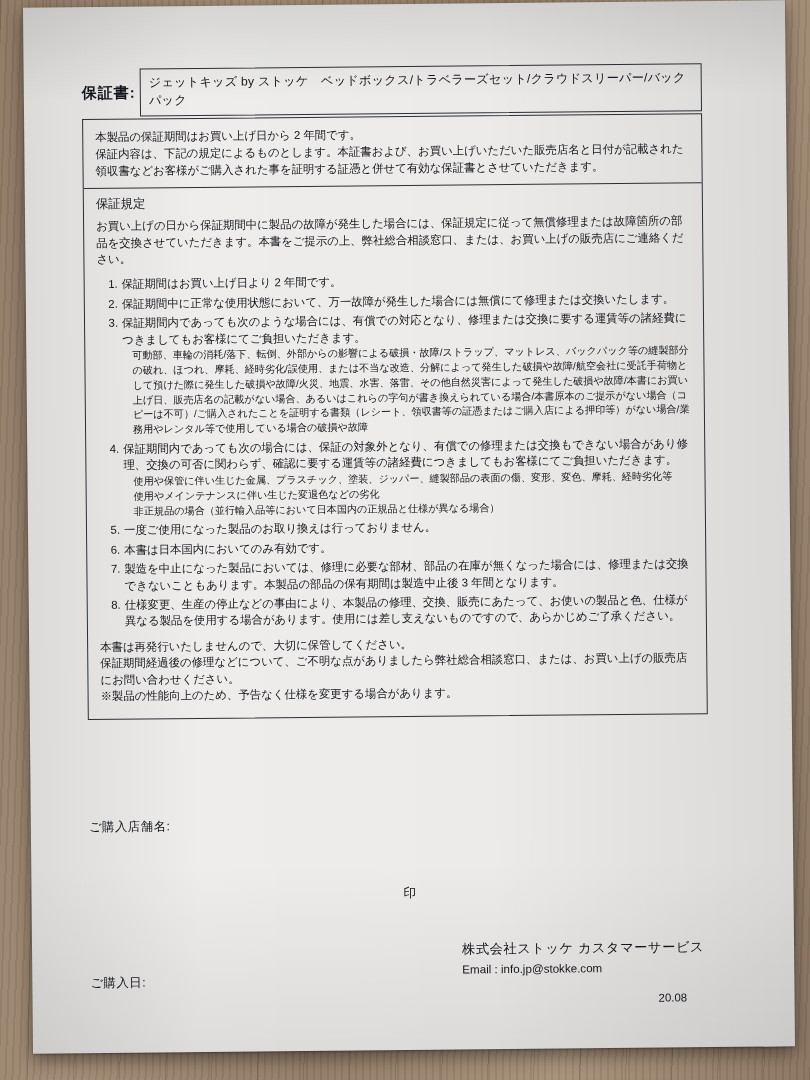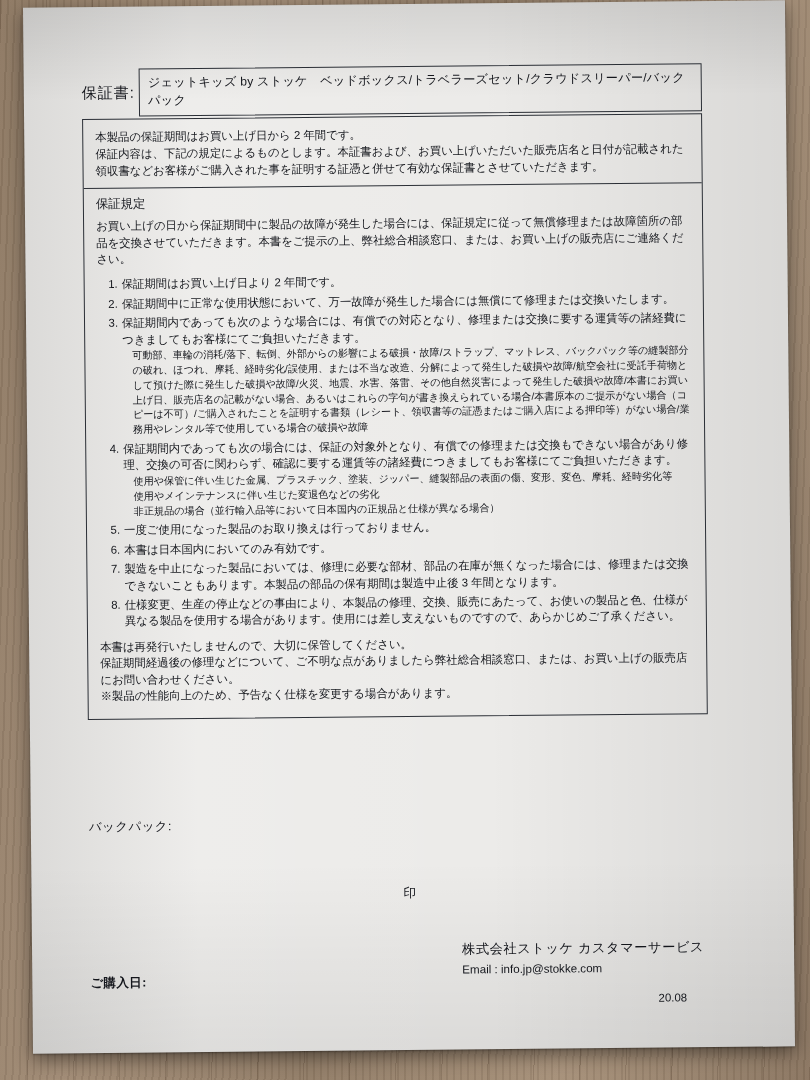--- a/index.html
+++ b/index.html
@@ -68,21 +68,21 @@
   .header {
     position: absolute;
     left: 58px;
     top: 62px;
     width: 620px;
     display: flex;
     align-items: stretch;
   }
   .header-label {
     font-size: 15px;
-    font-weight: normal;
+    font-weight: bold;
     letter-spacing: 1px;
     padding-right: 4px;
     white-space: nowrap;
     align-self: center;
   }
   .header-box {
     flex: 1;
     border: 1px solid #2b2f36;
     padding: 5px 8px 6px 8px;
     font-size: 12.2px;
@@ -158,21 +158,20 @@
     left: 372px;
     top: 880px;
     font-size: 12.6px;
   }
   .field-date {
     position: absolute;
     left: 58px;
     top: 968px;
     font-size: 12.4px;
     letter-spacing: 0.5px;
-    font-weight: bold;
   }
   .company {
     position: absolute;
     left: 430px;
     top: 936px;
     text-align: left;
   }
   .company .name {
     font-size: 13.2px;
     letter-spacing: 0.6px;
@@ -251,21 +250,21 @@
       </ol>
 
       <div class="closing">
         <p>本書は再発行いたしませんので、大切に保管してください。</p>
         <p>保証期間経過後の修理などについて、ご不明な点がありましたら弊社総合相談窓口、または、お買い上げの販売店にお問い合わせください。</p>
         <p>※製品の性能向上のため、予告なく仕様を変更する場合があります。</p>
       </div>
 
     </div>
 
-    <div class="field-shop">バックパック:</div>
+    <div class="field-shop">ご購入店舗名:</div>
     <div class="stamp">印</div>
     <div class="field-date">ご購入日:</div>
 
     <div class="company">
       <p class="name">株式会社ストッケ カスタマーサービス</p>
       <p class="email">Email : info.jp@stokke.com</p>
     </div>
 
     <div class="docnum">20.08</div>
 

